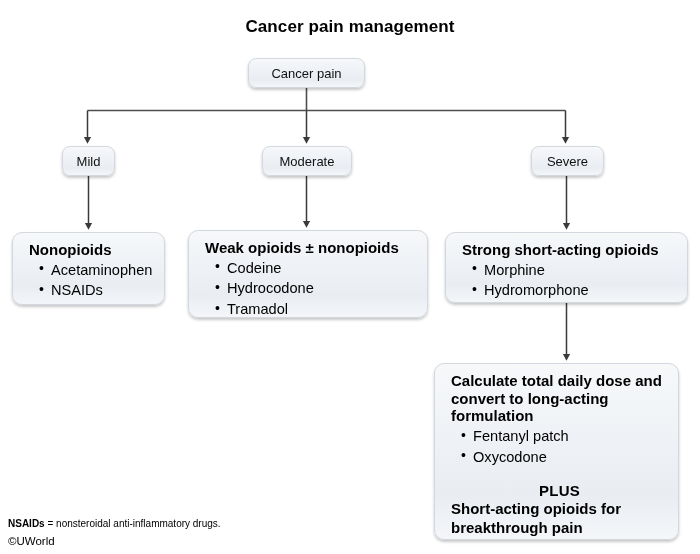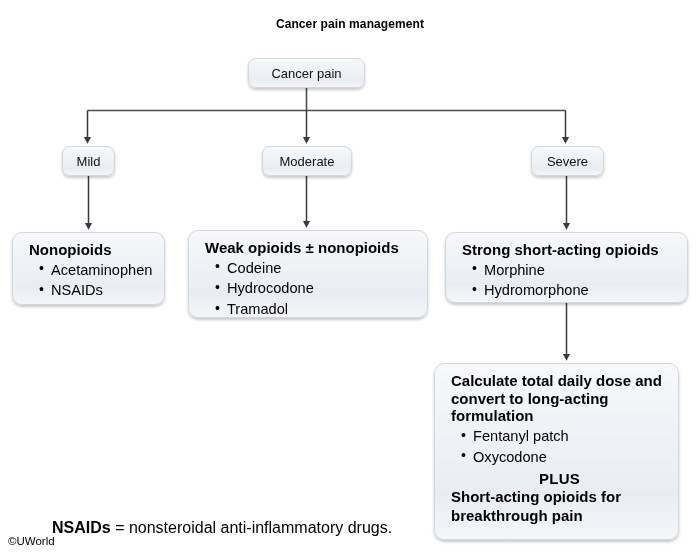--- a/index.html
+++ b/index.html
@@ -32,21 +32,21 @@
     pointer-events: none;
   }
 
   
   .title {
     position: absolute;
     left: 0;
     top: 17px;
     width: 700px;
     text-align: center;
-    font-size: 12px;
+    font-size: 17px;
     font-weight: bold;
     letter-spacing: 0.1px;
   }
 
   
   .node {
     position: absolute;
     box-sizing: border-box;
     border: 1px solid #d3d8de;
     border-radius: 9px;
@@ -92,21 +92,21 @@
     position: absolute;
     left: 0;
     top: -0.5px;
     font-size: 14px;
   }
 
   .plus-line {
     text-align: center;
     font-size: 15px;
     font-weight: bold;
-    margin-top: 2px;
+    margin-top: 14px;
     letter-spacing: 0.3px;
   }
   .tail-line {
     font-size: 15px;
     font-weight: bold;
     line-height: 1.2;
     margin-top: 1px;
   }
 
   
@@ -118,24 +118,23 @@
   #node-nonopioids{ left: 12px;  top: 232px; width: 153px; height: 73px; }
   #node-weak      { left: 188px; top: 230px; width: 240px; height: 88px; }
   #node-strong    { left: 445px; top: 232px; width: 243px; height: 71px; }
   #node-convert   { left: 434px; top: 363px; width: 245px; height: 177px; }
 
   
   .footnote {
     position: absolute;
     left: 8px;
     top: 516px;
-    font-size: 16px;
+    font-size: 10px;
     line-height: 1.5;
     color: #000;
-    margin-left: 44px;
   }
   .footnote b { font-weight: bold; }
   .copyright {
     position: absolute;
     left: 8px;
     top: 533px;
     font-size: 11.5px;
     line-height: 1.4;
     color: #000;
   }

